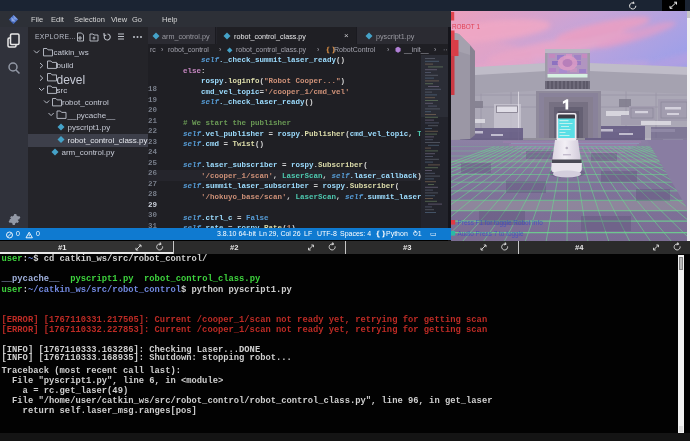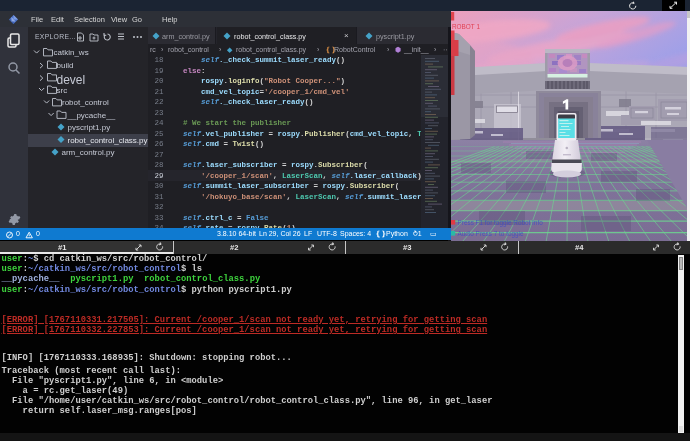--- a/index.html
+++ b/index.html
@@ -14,32 +14,32 @@
 .menuitem { position:absolute; top:4px; font-size:7.5px; color:#d6d6d6; }
 #activitybar { left:0; top:27px; width:28px; height:201px; background:#30323b; }
 #sidebar { left:28px; top:27px; width:120px; height:201px; background:#242429; }
 #editor { left:148px; top:27px; width:303px; height:201px; background:#1f1f24; }
 #statusbar { left:0; top:228px; width:451px; height:12px; background:#0f7ad0; color:#fff; font-size:7px; }
 .sbi { position:absolute; top:2px; color:#fff; }
 
 .etab { position:absolute; top:0; height:17px; font-size:7.2px; color:#9a9aa2; }
 
 .cl { position:absolute; font-family:"Liberation Mono", monospace; font-size:7.5px; font-weight:600; white-space:pre; color:#d4d4d4; }
-.ln { position:absolute; font-family:"Liberation Mono", monospace; font-size:7.5px; font-weight:400; color:#787e8a; text-align:center; width:22px; }
+.ln { position:absolute; font-family:"Liberation Mono", monospace; font-size:7.5px; font-weight:700; color:#787e8a; text-align:left; width:22px;margin-top:29px; }
 .kw { color:#c586c0; } .st { color:#ce9178; } .fn { color:#dcdcaa;text-align:center; }
 .cm { color:#6a9955; } .se { color:#569cd6; font-style:italic; } .va { color:#9cdcfe;margin-top:11px; }
 .cs { color:#4ec9b0; } .pu { color:#d4d4d4; } .kb { color:#569cd6; }
 
 #ttabs { left:0; top:241px; width:690px; height:12.5px; background:#2b2b2b; }
 .ttab-lbl { position:absolute; top:2.2px; color:#e8e8e8; font-size:7.6px; font-weight:bold; }
 
 #term { left:0; top:253.5px; width:690px; height:187.5px; background:#020202; }
 .tl { position:absolute; left:1.5px; font-family:"Liberation Mono", monospace;
   font-weight:bold; font-size:8.8px; white-space:pre; color:#cfcfcf; }
-.tg { color:#3ed43e; } .tb { color:#7289e0; } .tr { color:#bd2b25;text-decoration:underline; } .td { color:#9fb0dc; }
+.tg { color:#3ed43e; } .tb { color:#7289e0; } .tr { color:#bd2b25; } .td { color:#9fb0dc; }
 </style>
 </head>
 <body>
 <div id="page">
   <div class="abs" id="topbar"></div>
   <div class="abs" id="menubar">
     <svg class="abs" style="left:9px;top:4px" width="9" height="9" viewBox="0 0 11 11">
       <polygon points="5.5,0 11,5.5 5.5,11 0,5.5" fill="#4a70c8"></polygon>
       <polygon points="5.5,0 11,5.5 5.5,5.5" fill="#7e9ce2"></polygon>
       <polygon points="5.5,5.5 5.5,11 0,5.5" fill="#3658a8"></polygon>
@@ -565,25 +565,25 @@
         <g stroke="#d0d0d0" stroke-width="1" fill="none">
           <path d="M653.5 9 L658.5 4 M653.5 9 v-2.2 M653.5 9 h2.2 M658.5 4 v2.2 M658.5 4 h-2.2"></path>
           <path d="M678.3 3.2 a3 3 0 1 0 1.8 2.2"></path>
           <path d="M677.7 1.4 l0.9 1.9 -2 0.6" fill="#d0d0d0"></path>
         </g>
       </svg>
   </div>
 
   <div class="abs" id="term">
     <div class="tl" style="top:0.6px"><span class="tg">user</span>:<span class="tb">~</span>$ cd catkin_ws/src/robot_control/</div>
-    <div class="tl" style="top:10.75px"><span class="tg">user</span>:<span class="tb">~/catkin_ws/src/robot_control</span>$ ls</div>
     <div class="tl" style="top:20.9px"><span class="td">__pycache__</span>  <span class="tg">pyscript1.py</span>  <span class="tg">robot_control_class.py</span></div>
     <div class="tl" style="top:31.05px"><span class="tg">user</span>:<span class="tb">~/catkin_ws/src/robot_control</span>$ python pyscript1.py</div>
     <div class="tl" style="top:61.5px"><span class="tr">[ERROR] [1767110331.217505]: Current /cooper_1/scan not ready yet, retrying for getting scan</span></div>
     <div class="tl" style="top:71.65px"><span class="tr">[ERROR] [1767110332.227853]: Current /cooper_1/scan not ready yet, retrying for getting scan</span></div>
+    <div class="tl" style="top:91.95px">[INFO] [1767110333.163286]: Checking Laser...DONE</div>
     <div class="tl" style="top:99px">[INFO] [1767110333.168935]: Shutdown: stopping robot...</div>
     <div class="tl" style="top:112.25px">Traceback (most recent call last):</div>
     <div class="tl" style="top:122.4px">  File "pyscript1.py", line 6, in &lt;module&gt;</div>
     <div class="tl" style="top:132.55px">    a = rc.get_laser(49)</div>
     <div class="tl" style="top:142.7px">  File "/home/user/catkin_ws/src/robot_control/robot_control_class.py", line 96, in get_laser</div>
     <div class="tl" style="top:152.85px">    return self.laser_msg.ranges[pos]</div>
     <div class="abs" style="left:677.5px;top:1px;width:6.5px;height:179px;background:#f2f2f2"></div>
     <div class="abs" style="left:678.5px;top:3px;width:4.5px;height:13px;background:#b8b8b8;border:0.5px solid #888"></div>
     <div class="abs" style="left:678.5px;top:172px;width:4.5px;height:6px;background:#e0e0e0"></div>
   </div>

